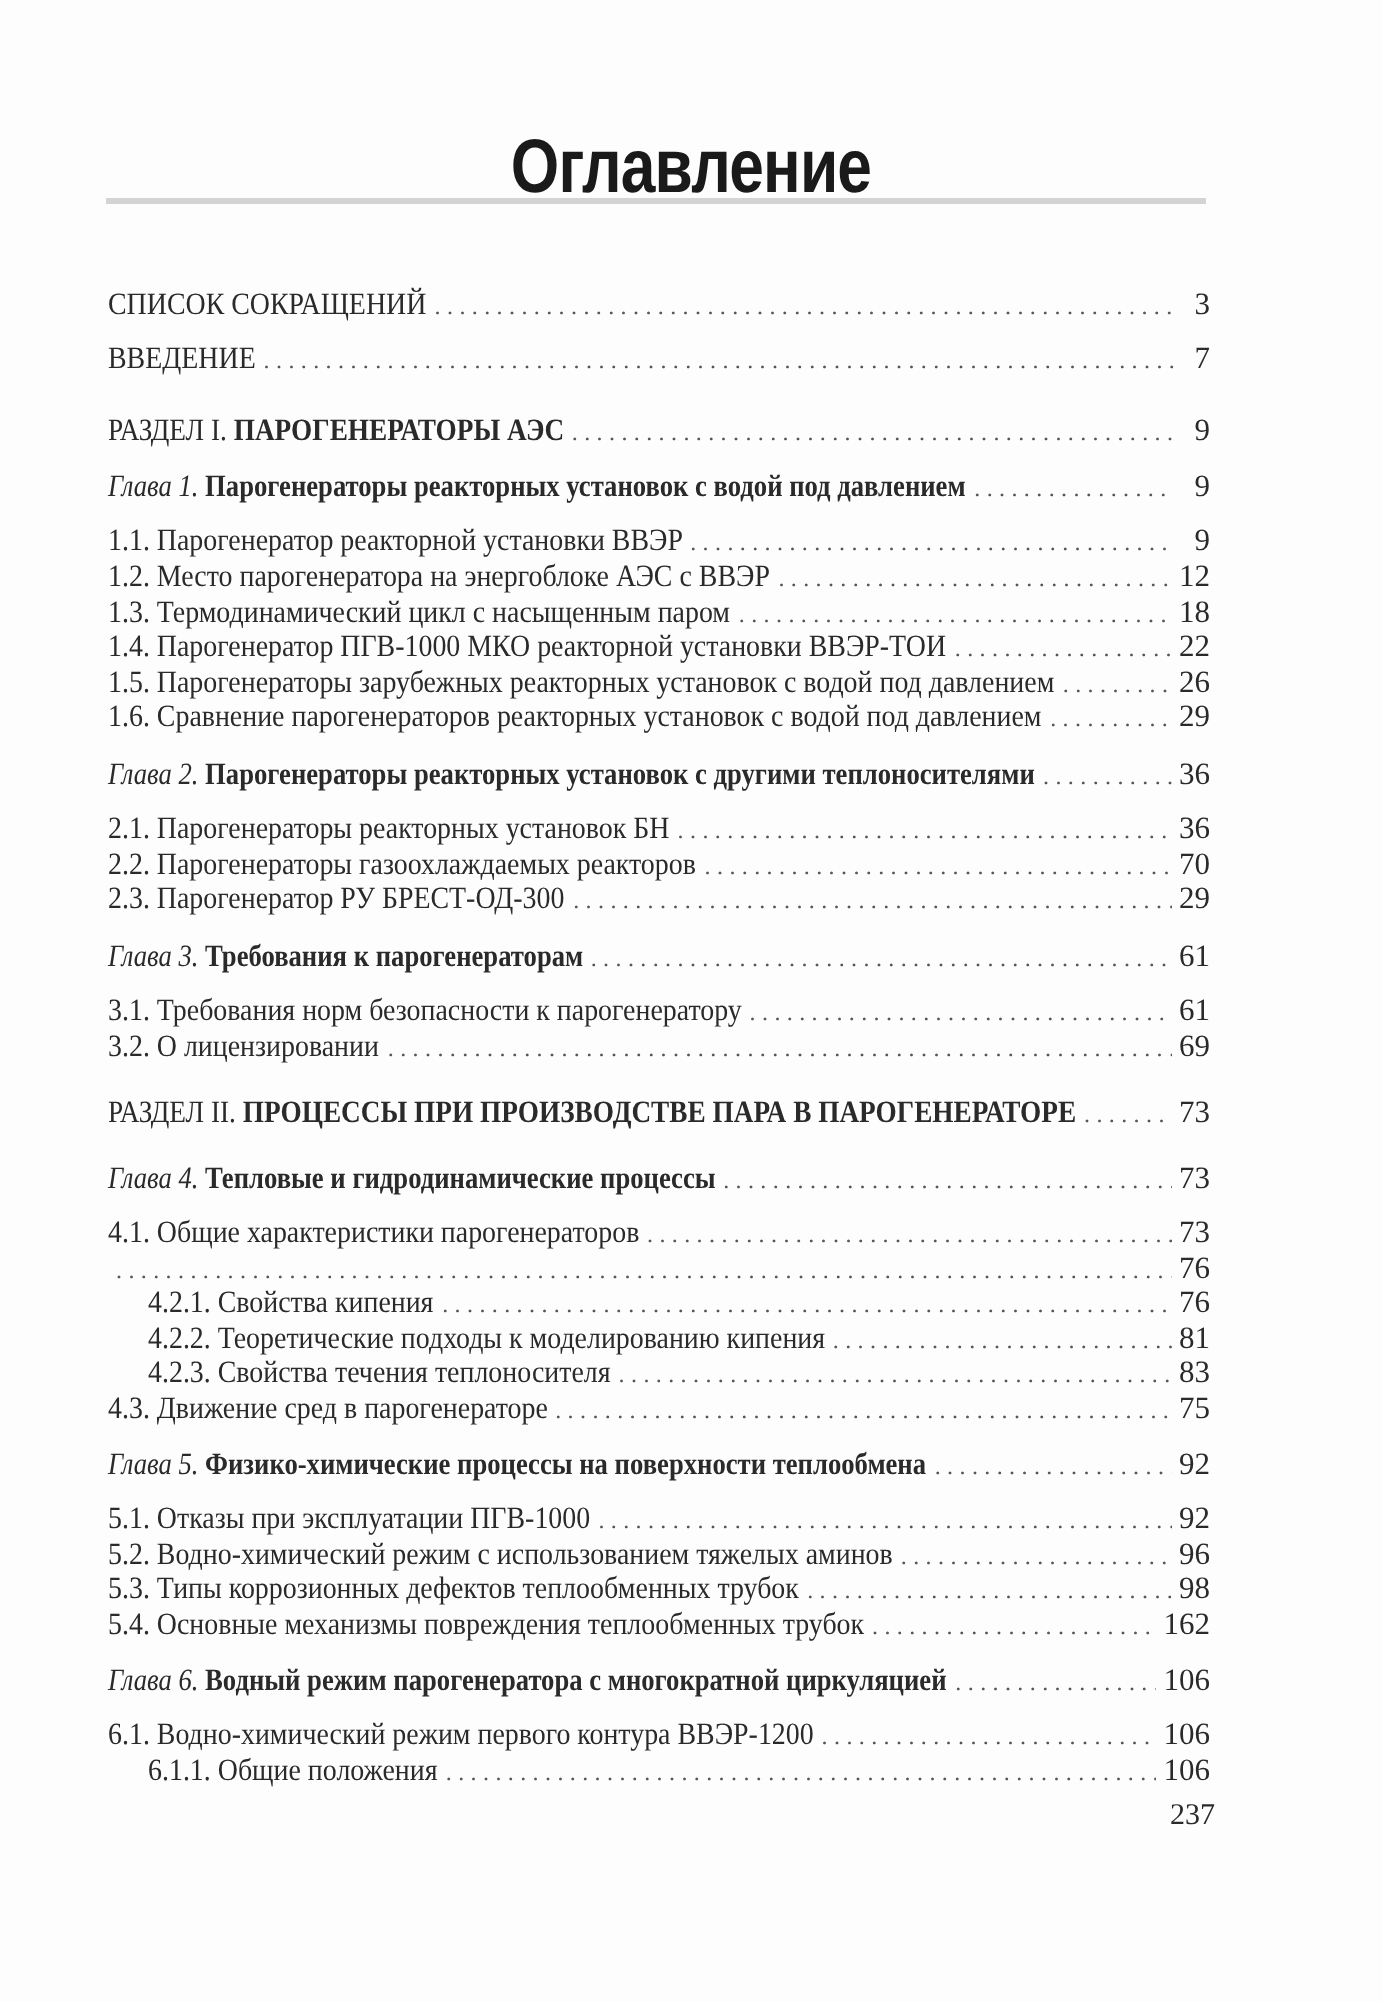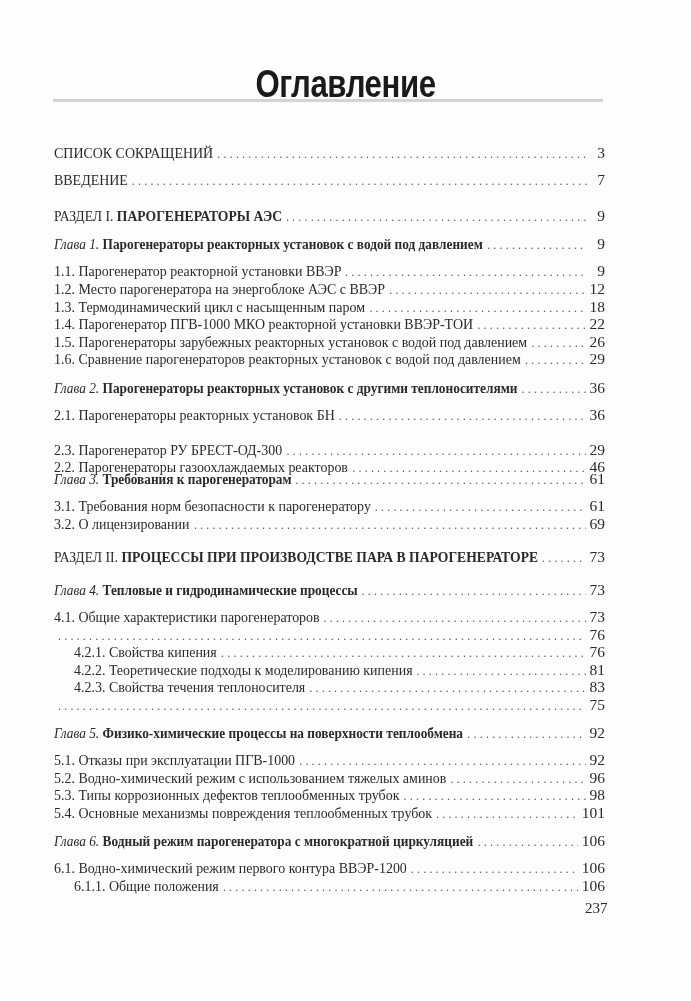--- a/index.html
+++ b/index.html
@@ -96,23 +96,23 @@
       <span class="label" style="width: 463.54px;"><span class="label-inner"><span class="it">Глава 2.</span> <span class="bd">Парогенераторы реакторных установок с другими теплоносителями</span></span></span>
       <span class="dots"></span>
       <span class="page-num">36</span>
     </div>
     <div class="row" style="top:406px">
         <span class="label" style="width: 280.8px;"><span class="label-inner">2.1. Парогенераторы реакторных установок БН</span></span>
         <span class="dots"></span>
         <span class="page-num">36</span>
       </div>
     <div class="row" style="top:424px">
-        <span class="label" style="width: 294.3px; margin-top: 34px;"><span class="label-inner">2.2. Парогенераторы газоохлаждаемых реакторов</span></span>
-        <span class="dots"></span>
-        <span class="page-num">46</span>
+        <span class="label" style="width: 294.3px;"><span class="label-inner">2.2. Парогенераторы газоохлаждаемых реакторов</span></span>
+        <span class="dots"></span>
+        <span class="page-num">70</span>
       </div>
     <div class="row" style="top:441px">
         <span class="label" style="width: 228.6px;"><span class="label-inner">2.3. Парогенератор РУ БРЕСТ-ОД-300</span></span>
         <span class="dots"></span>
         <span class="page-num">29</span>
       </div>
 
     <div class="row chapter" style="top:470px">
       <span class="label" style="width: 237.36px;"><span class="label-inner"><span class="it">Глава 3.</span> <span class="bd">Требования к парогенераторам</span></span></span>
       <span class="dots"></span>
@@ -158,20 +158,21 @@
         <span class="label" style="width: 338.4px;"><span class="label-inner">4.2.2. Теоретические подходы к моделированию кипения</span></span>
         <span class="dots"></span>
         <span class="page-num">81</span>
       </div>
     <div class="row indent" style="top:678px">
         <span class="label" style="width: 231.3px;"><span class="label-inner">4.2.3. Свойства течения теплоносителя</span></span>
         <span class="dots"></span>
         <span class="page-num">83</span>
       </div>
     <div class="row" style="top:696px">
+        <span class="label" style="width: 219.6px;"><span class="label-inner">4.3. Движение сред в парогенераторе</span></span>
         <span class="dots"></span>
         <span class="page-num">75</span>
       </div>
 
     <div class="row chapter" style="top:724px">
       <span class="label" style="width: 409.36px;"><span class="label-inner"><span class="it">Глава 5.</span> <span class="bd">Физико-химические процессы на поверхности теплообмена</span></span></span>
       <span class="dots"></span>
       <span class="page-num">92</span>
     </div>
     <div class="row" style="top:751px">
@@ -185,21 +186,21 @@
         <span class="page-num">96</span>
       </div>
     <div class="row" style="top:786px">
         <span class="label" style="width: 345.6px;"><span class="label-inner">5.3. Типы коррозионных дефектов теплообменных трубок</span></span>
         <span class="dots"></span>
         <span class="page-num">98</span>
       </div>
     <div class="row" style="top:804px">
         <span class="label" style="width: 378px; text-align: center;"><span class="label-inner">5.4. Основные механизмы повреждения теплообменных трубок</span></span>
         <span class="dots"></span>
-        <span class="page-num">101</span>
+        <span class="page-num">162</span>
       </div>
 
     <div class="row chapter" style="top:832px">
       <span class="label" style="width: 419.68px;"><span class="label-inner"><span class="it">Глава 6.</span> <span class="bd">Водный режим парогенератора с многократной циркуляцией</span></span></span>
       <span class="dots"></span>
       <span class="page-num">106</span>
     </div>
     <div class="row" style="top:859px">
         <span class="label" style="width: 352.8px;"><span class="label-inner">6.1. Водно-химический режим первого контура ВВЭР-1200</span></span>
         <span class="dots"></span>

